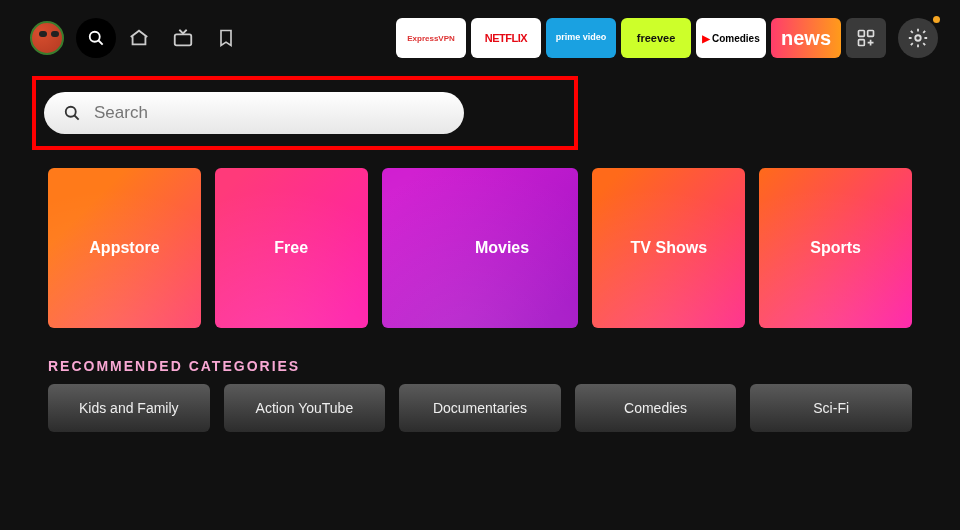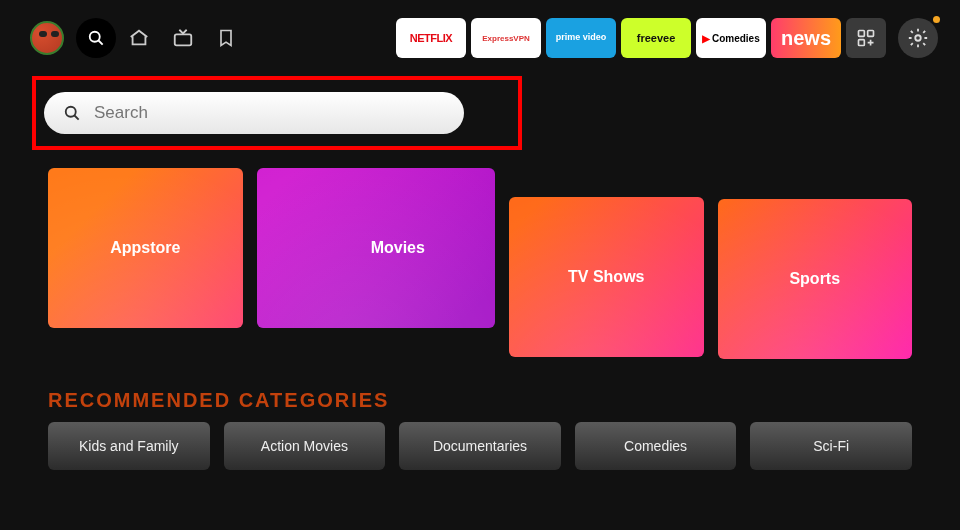--- a/index.html
+++ b/index.html
@@ -17,35 +17,35 @@
     .tile-netflix { background: #fff; color: #e50914; font-size: 11px; letter-spacing: -0.5px; }
     .tile-prime { background: #1aa1e1; color: #fff; font-size: 9px; line-height: 1.1; text-align: center; justify-content: center; }
     .tile-freevee { background: #cdff2a; color: #111; font-size: 11px; }
     .tile-youtube { background: #fff; color: #000; font-size: 10px; }
     .tile-youtube .yt { color: #f00; margin-right: 2px; }
     .tile-news { background: linear-gradient(90deg, #ff3d6b, #ff9b1a); color: #fff; font-size: 20px; }
     .tile-apps { background: #3a3a3a; width: 40px; }
     .settings-btn { width: 40px; height: 40px; border-radius: 50%; background: #3a3a3a; display: flex; align-items: center; justify-content: center; position: relative; }
     .settings-btn::after { content: ""; width: 7px; height: 7px; background: #f6a623; border-radius: 50%; position: absolute; top: -2px; right: -2px; }
     
-    .highlight { margin: 10px 32px 4px 32px; border: 4px solid #ff0000; padding: 12px 20px 12px 8px; width: 490px; }
+    .highlight { margin: 10px 32px 4px 32px; border: 4px solid #ff0000; padding: 12px 20px 12px 8px; width: 546px; }
     .search-pill { width: 420px; height: 42px; background: linear-gradient(#fff, #e7e7e7); border-radius: 24px; display: flex; align-items: center; padding: 0 18px; gap: 12px; }
     .search-pill input { border: 0; background: transparent; outline: none; font-size: 17px; color: #333; width: 100%; }
 
     .hero-row { display: flex; gap: 14px; padding: 14px 48px 0 48px; justify-content: flex-end; }
     .hero-card { flex: 1; height: 160px; border-radius: 6px; display: flex; align-items: center; justify-content: center; color: #fff; font-weight: 700; font-size: 16px; position: relative; overflow: hidden; }
     .c-appstore { background: linear-gradient(135deg, #ff7a1a 25%, #ff3a7a 110%); }
     .c-free { background: linear-gradient(135deg, #ff3a7a 10%, #ff1fa9 90%); }
     .c-movies { background: linear-gradient(135deg, #d11fd1 10%, #a615c7 90%); padding-left: 44px; }
-    .c-tvshows { background: linear-gradient(135deg, #ff6a1a 10%, #ff2a8a 100%); margin-top: 29px; }
-    .c-sports { background: linear-gradient(135deg, #ff6a1a 0%, #ff1fa9 100%); margin-top: 31px; }
+    .c-tvshows { background: linear-gradient(135deg, #ff6a1a 10%, #ff2a8a 100%); }
+    .c-sports { background: linear-gradient(135deg, #ff6a1a 0%, #ff1fa9 100%); }
     .hero-card::before { content:""; position:absolute; width: 200%; height: 100%; background: radial-gradient(circle at 20% 120%, rgba(255,255,255,0.12), transparent 55%); top:0; left:0; }
     .hero-card span { position: relative; z-index: 2; }
 
-    .section-title { color: #c2410c; font-size: 20px; font-weight: 600; letter-spacing: 2px; padding: 30px 48px 10px 48px; }
+    .section-title { color: #f9a8d4; font-size: 14px; font-weight: 600; letter-spacing: 2px; padding: 30px 48px 10px 48px; }
     .rec-row { display: flex; gap: 14px; padding: 0 48px 20px 48px; }
     .rec-card { flex: 1; height: 48px; border-radius: 6px; background: linear-gradient(#5a5a5a, #2c2c2c); display: flex; align-items: center; justify-content: center; color: #eee; font-size: 14px; }
   </style>
 </head>
 <body>
 
 <div class="topbar">
   <div class="avatar"></div>
   <div class="search-circle">
     <span class="ico">
@@ -69,25 +69,25 @@
         </svg>
     </span>
     <span class="ico">
       <svg width="20" height="22" viewBox="0 0 24 24" fill="none" stroke="#ccc" stroke-width="2">
           <path d="M6 3h12v18l-6-4-6 4V3z"></path>
         </svg>
     </span>
   </div>
   <div class="spacer"></div>
   <div class="app-tiles">
+    <div class="app-tile tile-express">
+        <span>ExpressVPN</span>
+      </div>
     <div class="app-tile tile-netflix">
         <span>NETFLIX</span>
-      </div>
-    <div class="app-tile tile-express">
-        <span>ExpressVPN</span>
       </div>
     <div class="app-tile tile-prime">
         <span>prime video</span>
       </div>
     <div class="app-tile tile-freevee">
         <span>freevee</span>
       </div>
     <div class="app-tile tile-youtube">
         <span class="yt">▶</span>
         <span>Comedies</span>
@@ -126,39 +126,42 @@
         </svg>
     </span>
     <input placeholder="Search" style="">
   </div>
 </div>
 
 <div class="hero-row">
   <div class="hero-card c-appstore">
       <span>Appstore</span>
     </div>
+  <div class="hero-card c-free">
+      <span>Free</span>
+    </div>
   <div class="hero-card c-movies">
       <span>Movies</span>
     </div>
   <div class="hero-card c-tvshows">
       <span>TV Shows</span>
     </div>
   <div class="hero-card c-sports">
       <span>Sports</span>
     </div>
 </div>
 
 <div class="section-title">RECOMMENDED CATEGORIES</div>
 
 <div class="rec-row">
   <div class="rec-card">
       <span>Kids and Family</span>
     </div>
   <div class="rec-card">
-      <span>Action Movies</span>
+      <span>Action YouTube</span>
     </div>
   <div class="rec-card">
       <span>Documentaries</span>
     </div>
   <div class="rec-card">
       <span>Comedies</span>
     </div>
   <div class="rec-card">
       <span>Sci-Fi</span>
     </div>

